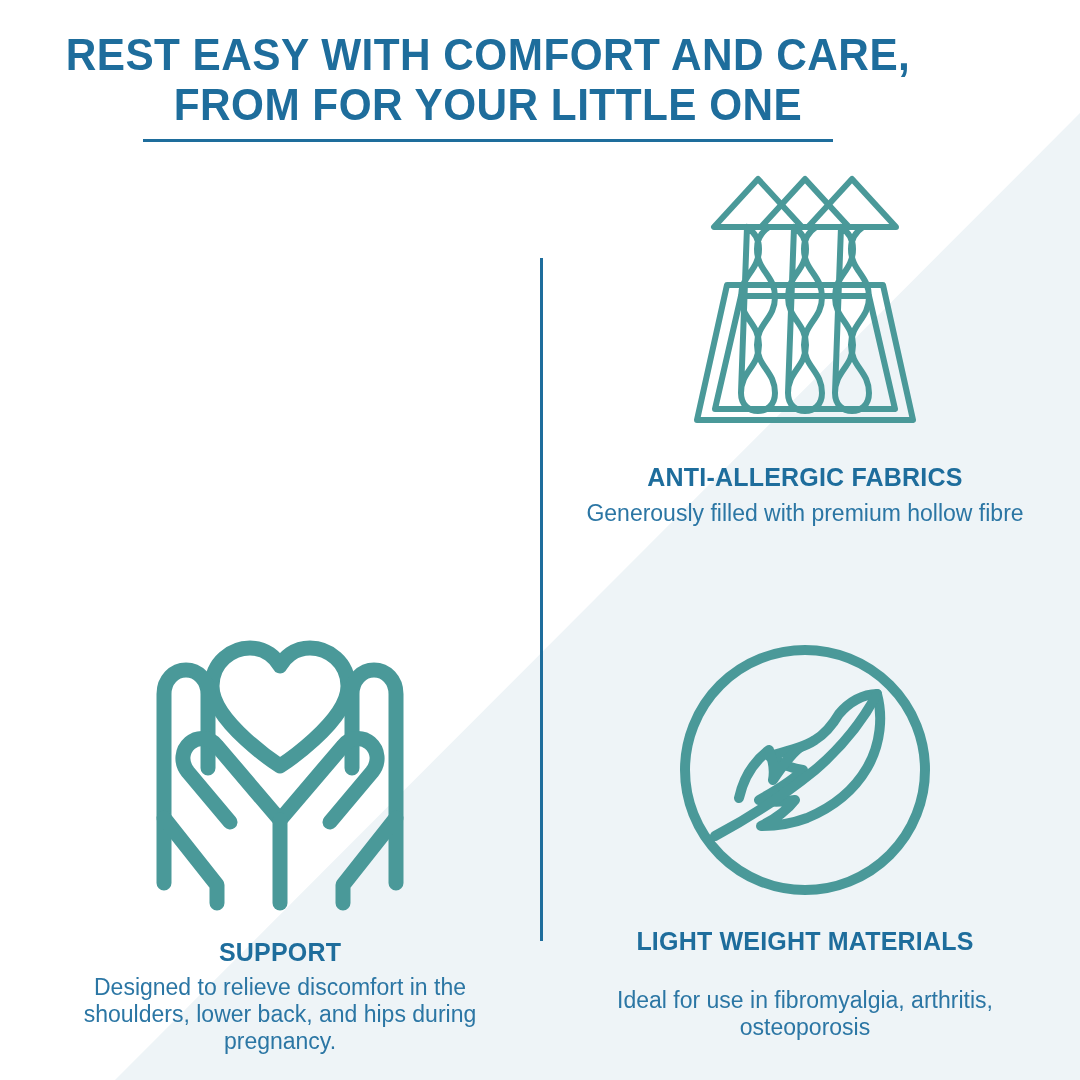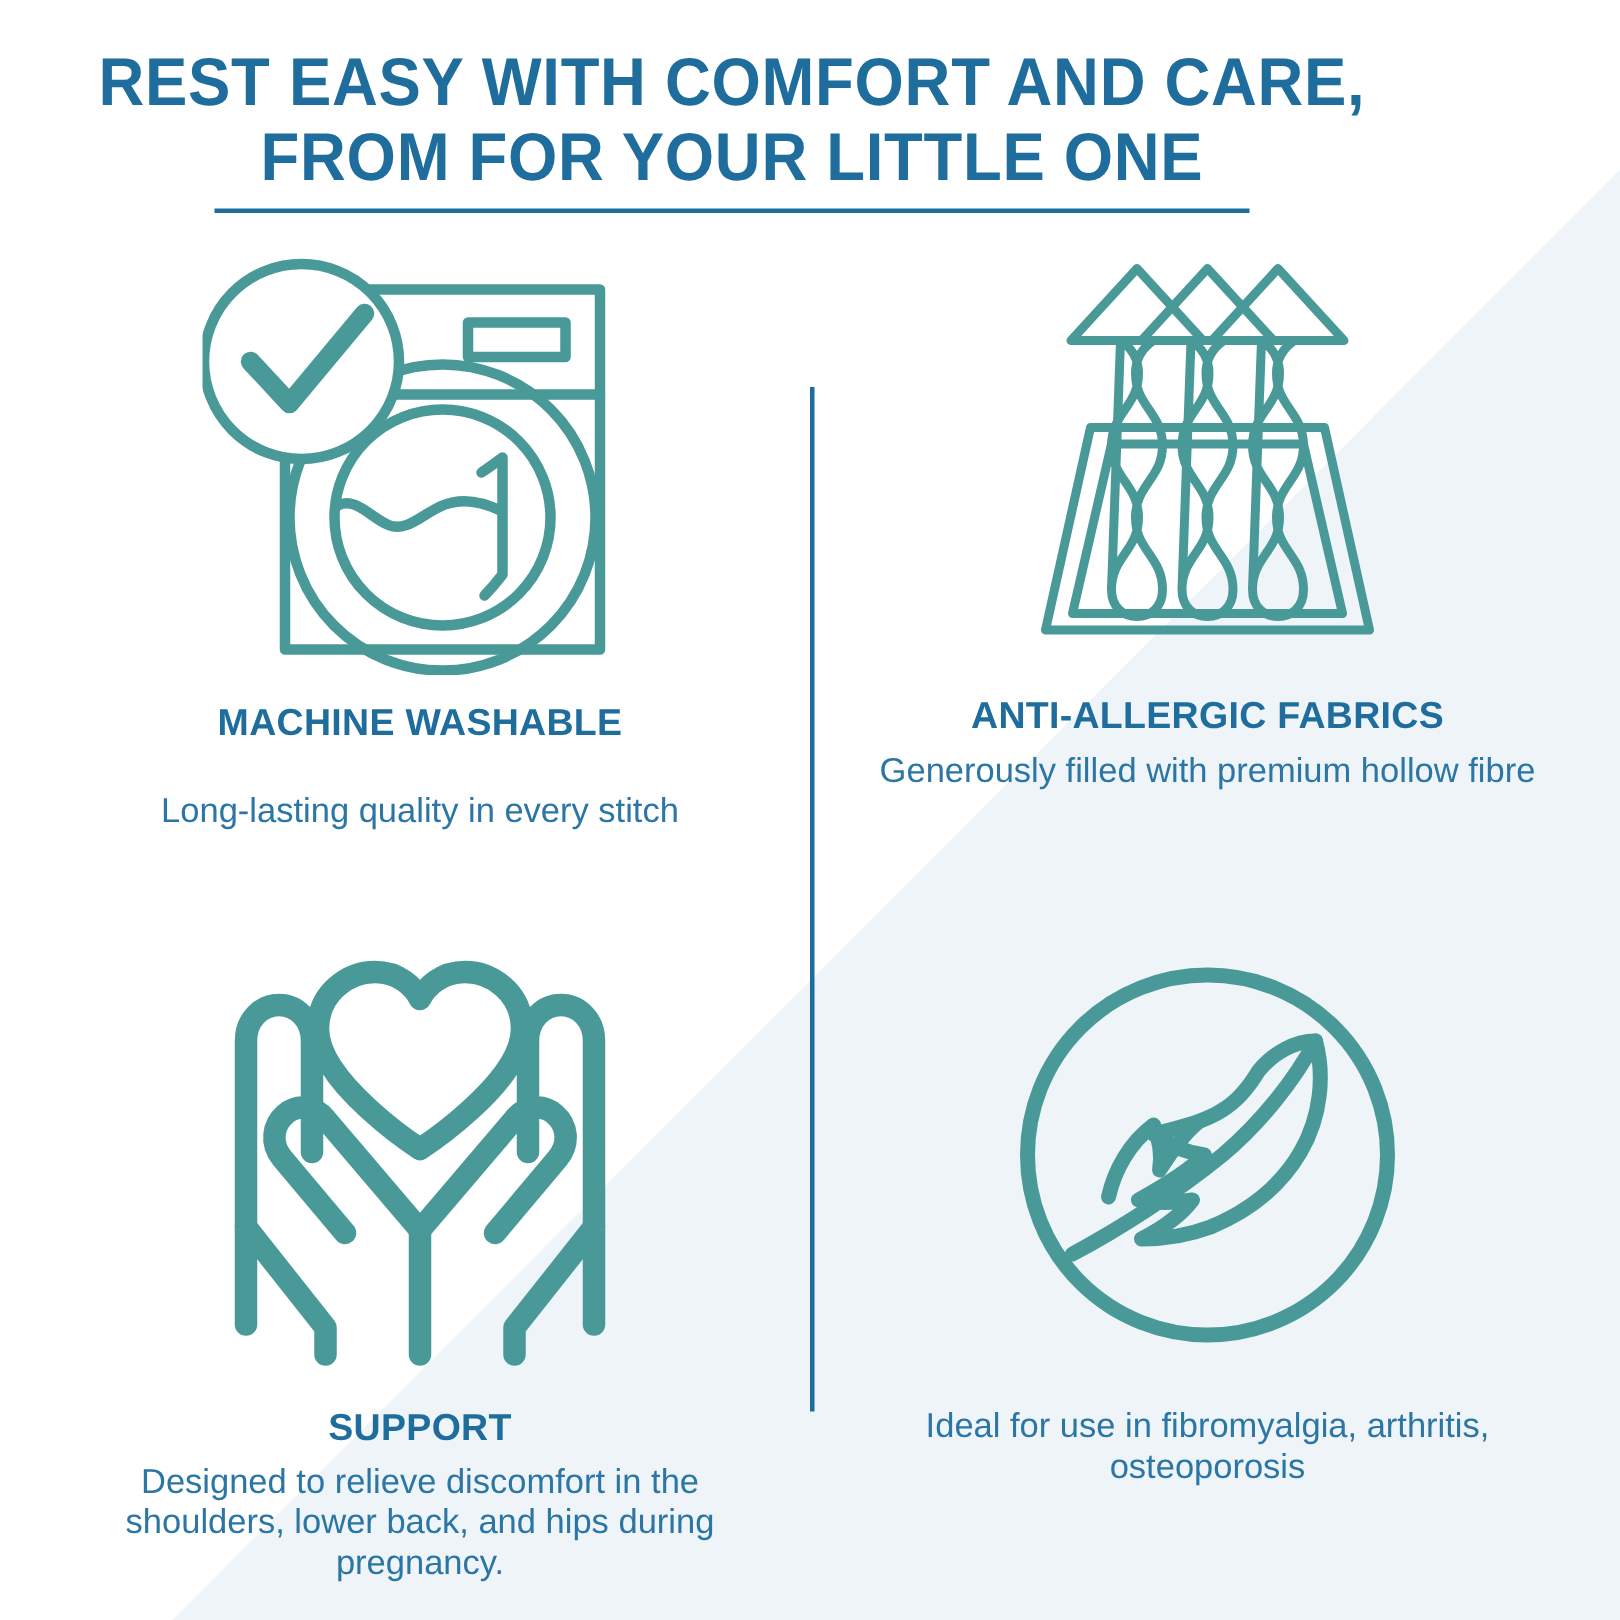--- a/index.html
+++ b/index.html
@@ -121,47 +121,20 @@
 <div id="page">
 
   <div id="title-block">
     <div class="title-line">REST EASY WITH COMFORT AND CARE,</div>
     <div class="title-line">FROM FOR YOUR LITTLE ONE</div>
     <div id="title-underline"></div>
   </div>
 
   <div id="column-divider"></div>
 
-  <div class="feature" id="feature-machine-washable">
-    <svg class="feature-icon" width="290" height="285" viewBox="0 0 290 285">
-      <g fill="none" stroke="#4a9999" stroke-width="7" stroke-linecap="round" stroke-linejoin="round">
-
-        <rect x="55" y="28" width="210" height="240"></rect>
-
-        <line x1="55" y1="98" x2="265" y2="98"></line>
-
-        <rect x="177" y="50" width="65" height="23"></rect>
-
-        <circle cx="160" cy="180" r="102"></circle>
-
-        <circle cx="160" cy="180" r="72"></circle>
-
-        <path d="M 90 172 C 102 166 112 180 124 185 C 136 190 146 178 160 172
-                 C 174 166 188 170 200 176
-                 L 200 140 C 200 140 192 146 186 150
-                 M 200 176 L 200 218
-                 C 200 218 194 226 188 232"></path>
-
-        <circle cx="66" cy="76" r="65" fill="#ffffff"></circle>
-        <path d="M 32 76 L 58 104 L 108 44" stroke-width="13"></path>
-      </g>
-    </svg>
-    <div class="feature-title">MACHINE WASHABLE</div>
-    <div class="feature-desc">Long-lasting quality in every stitch</div>
-  </div>
 
   <div class="feature" id="feature-support">
     <svg class="feature-icon" width="280" height="275" viewBox="0 0 280 275">
       <g fill="none" stroke="#4a9999" stroke-width="15" stroke-linecap="round" stroke-linejoin="round">
 
         <path d="M 140 128
                  C 140 128 72 84 72 48
                  C 72 24 92 10 110 10
                  C 126 10 136 20 140 28
                  C 144 20 154 10 170 10
@@ -244,16 +217,17 @@
                  C 112 112 130 108 142 100
                  C 152 94 160 84 166 74
                  C 176 62 190 54 204 54 Z" stroke-width="10"></path>
 
         <path d="M 42 196 C 72 180 110 156 142 130 C 168 108 190 80 204 54" stroke-width="10"></path>
 
         <path d="M 66 158 C 70 140 80 122 96 110 C 100 120 102 130 100 140
                  C 108 128 116 116 126 108" stroke-width="10"></path>
       </g>
     </svg>
+    <div class="feature-title">LIGHT WEIGHT MATERIALS</div>
     <div class="feature-desc">Ideal for use in fibromyalgia, arthritis, osteoporosis</div>
   </div>
 
 </div>
 
 </body></html>

